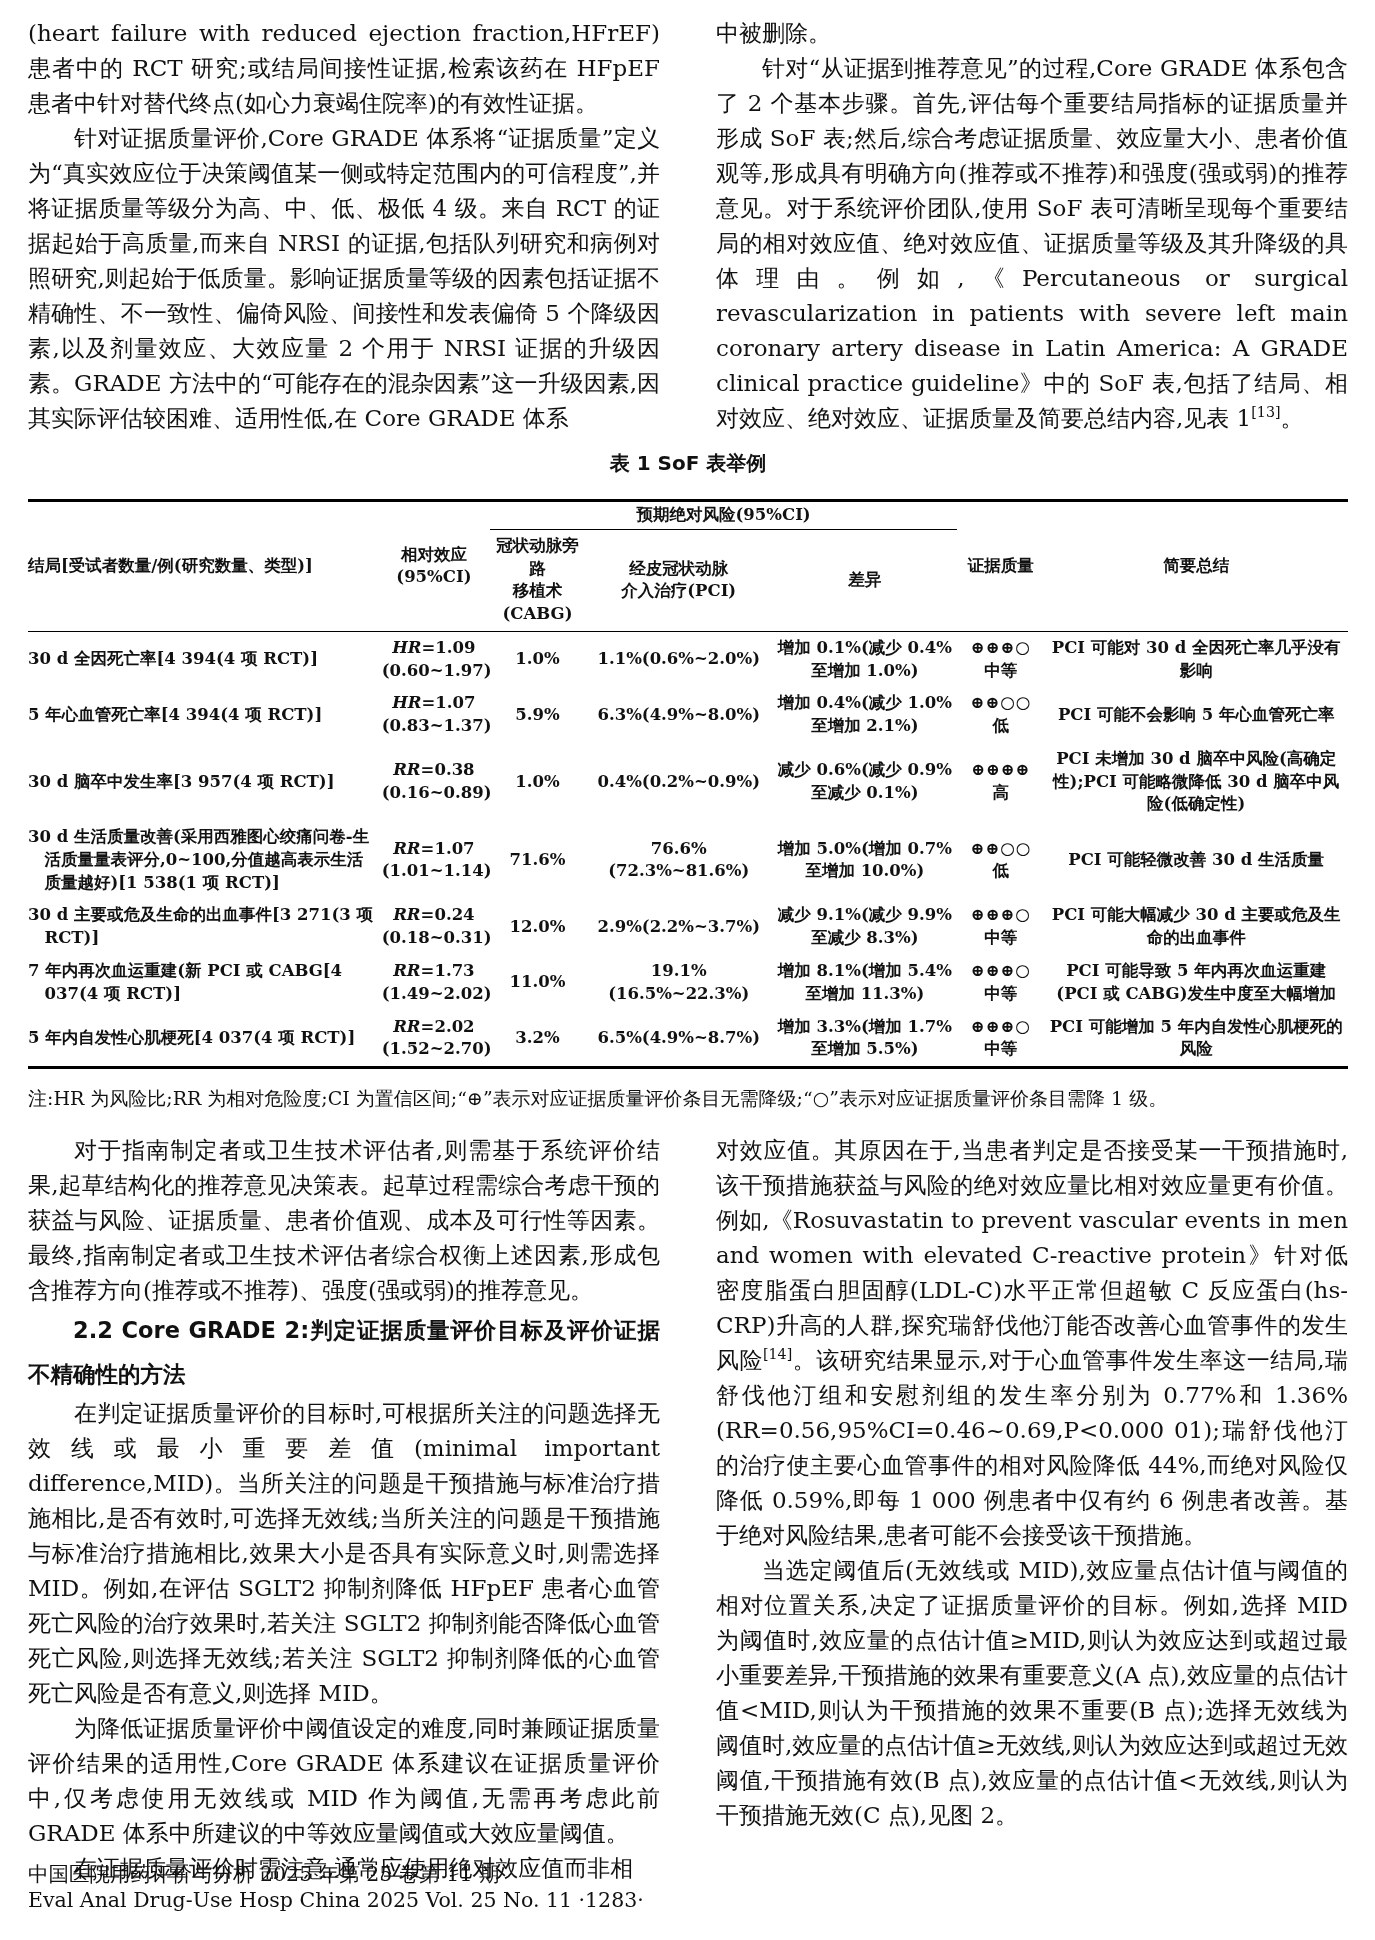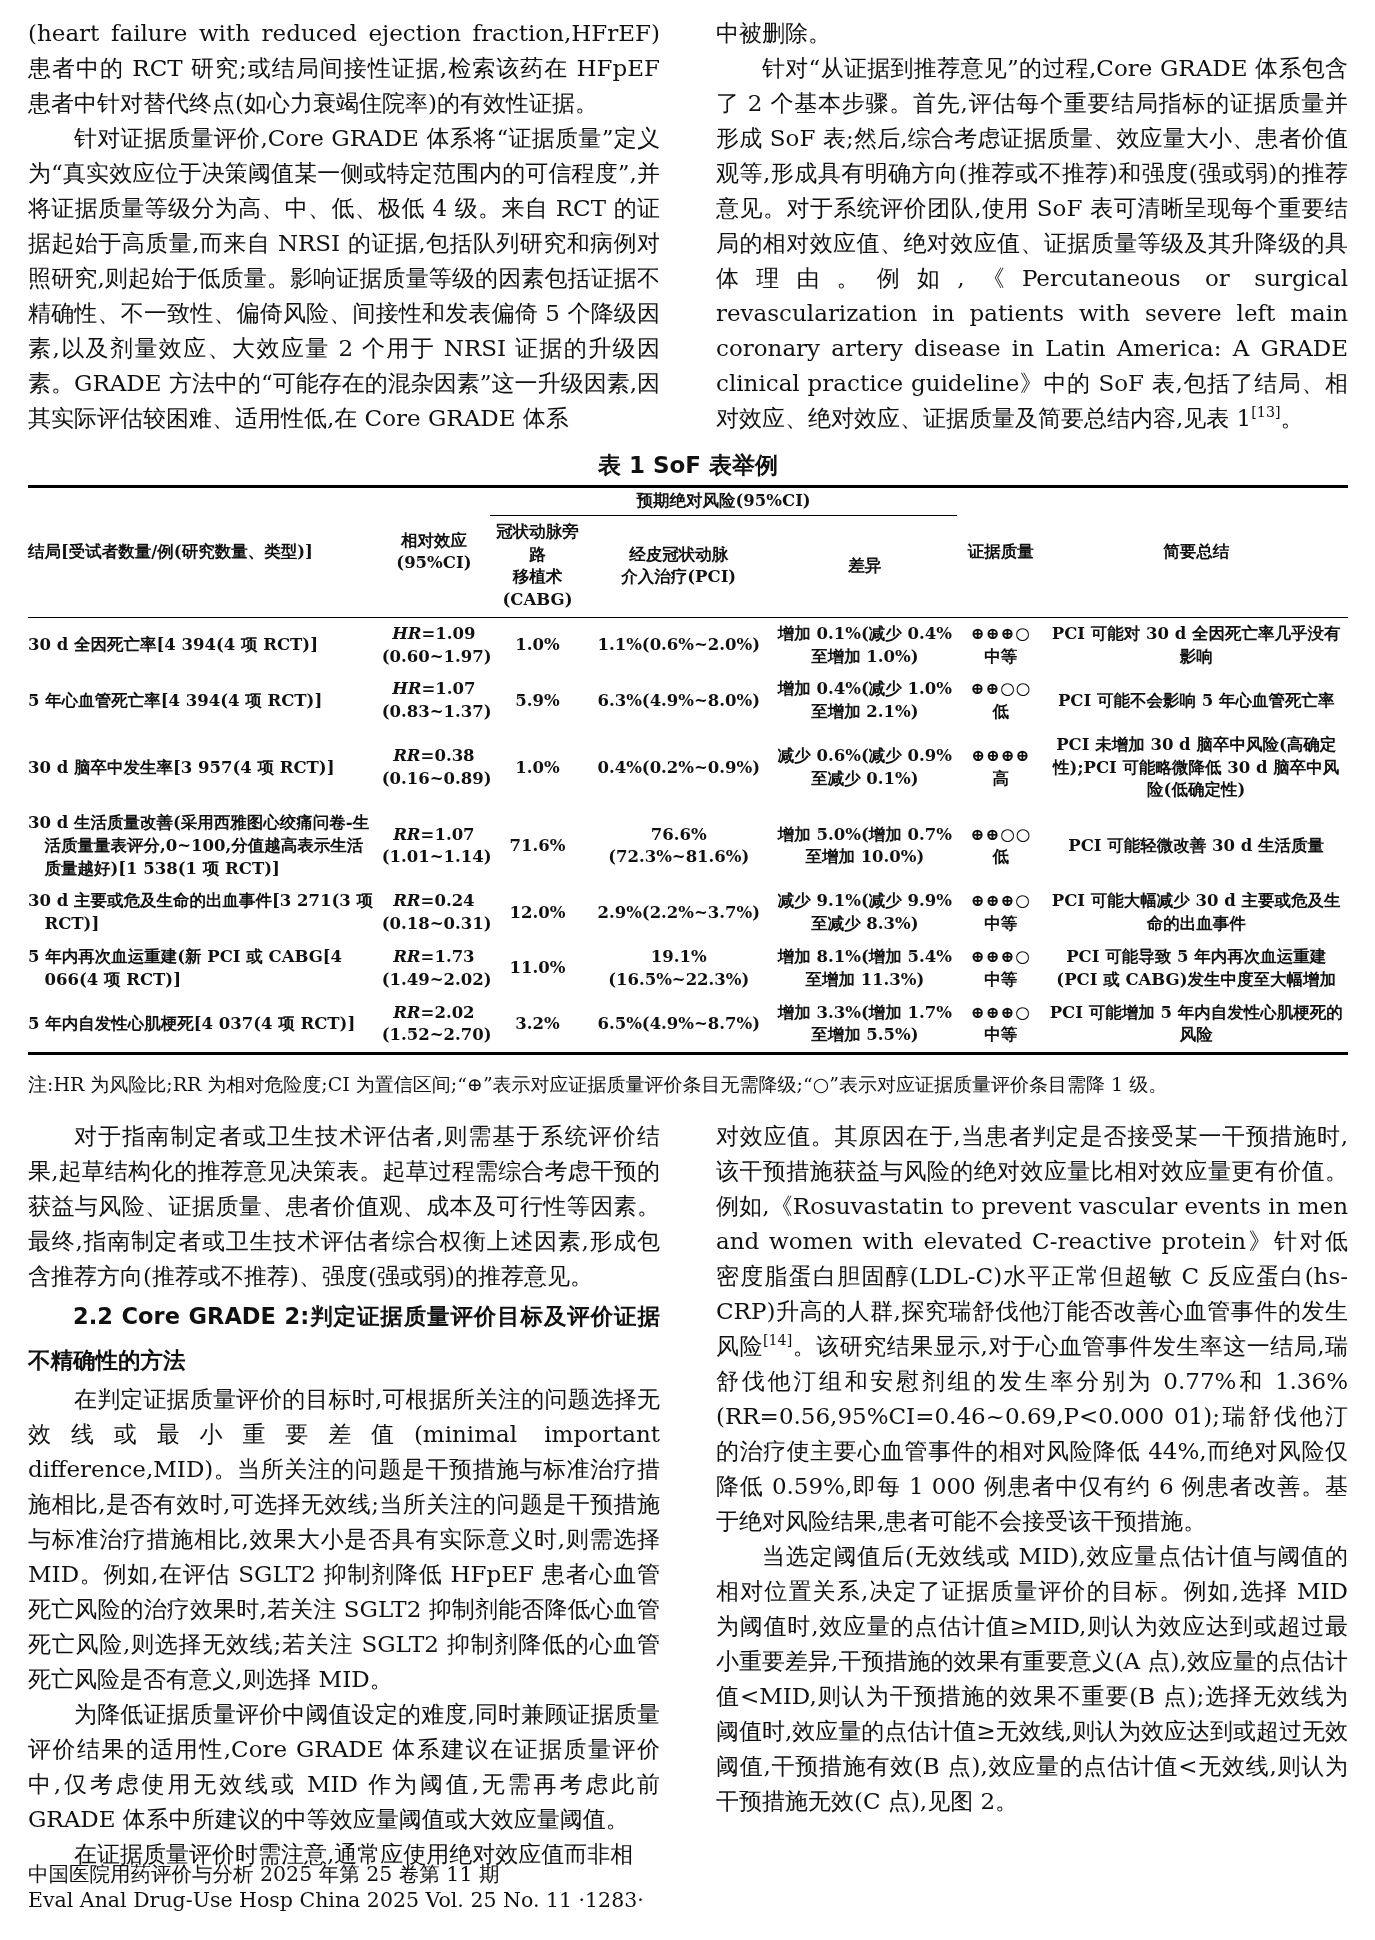--- a/index.html
+++ b/index.html
@@ -18,23 +18,23 @@
   .col { flex:1 1 0; font-size:23px; line-height:35px; text-align:justify; }
   .col p { text-indent:2em; }
   .col p.noindent { text-indent:0; }
   sup { font-size:0.62em; vertical-align:super; line-height:0; }
   .section-heading {
     font-family:"DejaVu Sans","Liberation Sans",sans-serif;
     font-weight:bold; font-size:22.5px; line-height:44px;
     text-indent:0; text-align:justify;
   }
   .table-title {
-    text-align:center; font-weight:bold; font-size:23px;
+    text-align:center; font-weight:bold; font-size:20px;
     font-family:"DejaVu Sans","Liberation Sans",sans-serif;
-    margin:14px 0 4px 0;
+    margin:14px 0 22px 0;
   }
   table.sof {
     width:100%; border-collapse:collapse; table-layout:fixed;
     border-top:3px solid #000; border-bottom:3px solid #000;
     font-size:16.5px; line-height:1.38;
   }
   .sof th, .sof td { padding:5px 4px; vertical-align:middle; font-weight:bold; text-align:center; }
   .sof .h-bottom { border-bottom:1.5px solid #000; }
   .sof th.group-abs { border-bottom:1px solid #000; padding:2px 4px; }
   .sof .cell-outcome { text-align:left; padding-left:1em; text-indent:-1em; }
@@ -138,21 +138,21 @@
       <tr>
         <td class="cell-outcome">30 d 主要或危及生命的出血事件[3 271(3 项 RCT)]</td>
         <td><i>RR</i><span>=0.24</span><br><span>(0.18~0.31)</span></td>
         <td>12.0%</td>
         <td>2.9%(2.2%~3.7%)</td>
         <td>减少 9.1%(减少 9.9%至减少 8.3%)</td>
         <td><span class="qual-sym">⊕⊕⊕○</span><br><span>中等</span></td>
         <td>PCI 可能大幅减少 30 d 主要或危及生命的出血事件</td>
       </tr>
       <tr>
-        <td class="cell-outcome">5 年内再次血运重建(新 PCI 或 CABG[4 066(4 项 RCT)]</td>
+        <td class="cell-outcome">7 年内再次血运重建(新 PCI 或 CABG[4 037(4 项 RCT)]</td>
         <td><i>RR</i><span>=1.73</span><br><span>(1.49~2.02)</span></td>
         <td>11.0%</td>
         <td>19.1%(16.5%~22.3%)</td>
         <td>增加 8.1%(增加 5.4%至增加 11.3%)</td>
         <td><span class="qual-sym">⊕⊕⊕○</span><br><span>中等</span></td>
         <td>PCI 可能导致 5 年内再次血运重建(PCI 或 CABG)发生中度至大幅增加</td>
       </tr>
       <tr>
         <td class="cell-outcome">5 年内自发性心肌梗死[4 037(4 项 RCT)]</td>
         <td><i>RR</i><span>=2.02</span><br><span>(1.52~2.70)</span></td>

